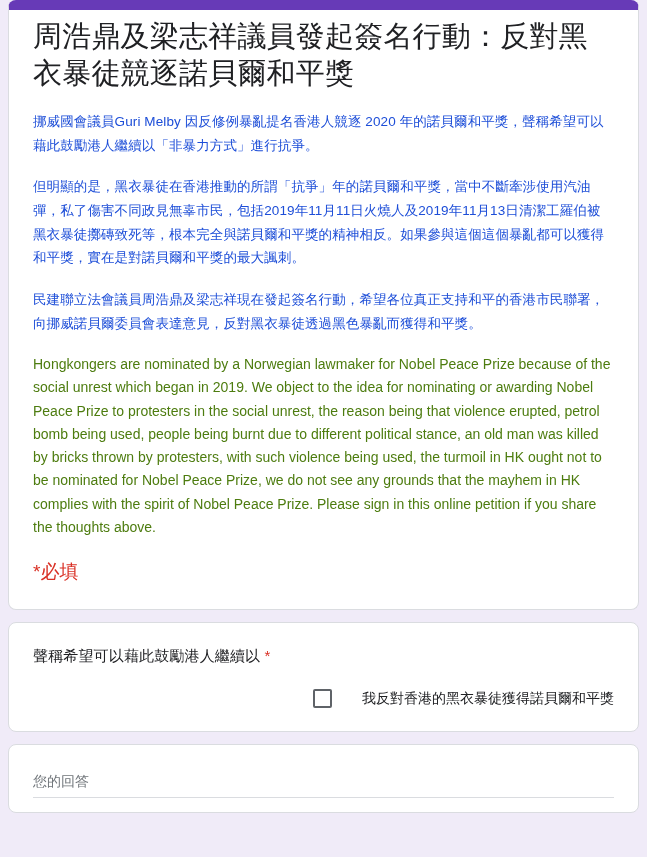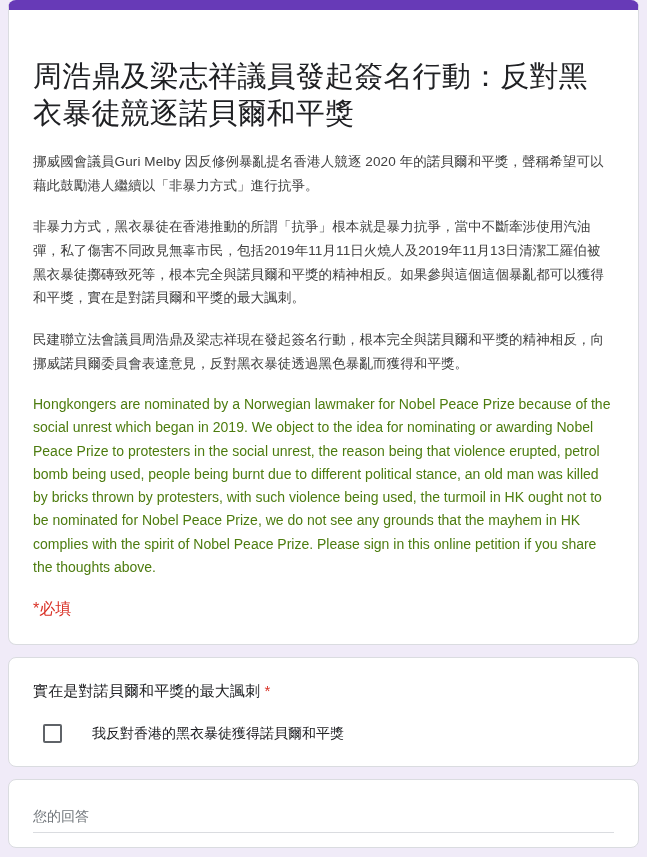--- a/index.html
+++ b/index.html
@@ -25,67 +25,67 @@
     padding: 22px 24px 22px 24px;
   }
   .card-header {
     padding-top: 0;
     border-top: 10px solid #673ab7;
     border-radius: 8px;
     overflow: hidden;
     padding: 0;
   }
   .card-header .inner {
-    padding: 2px 24px 24px 24px;
-    margin-top: 46px;
+    padding: 8px 24px 24px 24px;
   }
   .form-title {
     font-size: 29px;
     line-height: 1.28;
     font-weight: 400;
     color: #202124;
     margin: 0 0 18px 0;
     letter-spacing: 0.2px;
   }
   .para {
     font-size: 13.5px;
     line-height: 1.75;
-    color: #404040;
+    color: #1d4ed8;
     margin: 0 0 18px 0;
     letter-spacing: 0.1px;
   }
   .para-en {
     font-size: 14px;
     line-height: 1.66;
     color: #4d7c0f;
     margin: 0 0 20px 0;
   }
   .para-last {
     margin-bottom: 22px;
   }
   .required-note {
-    font-size: 16px;
+    font-size: 19px;
     color: #d93025;
     margin: 0;
   }
   .q-title {
     font-size: 15px;
     color: #202124;
     line-height: 1.5;
     margin: 0 0 18px 0;
     letter-spacing: 0.15px;
   }
   .q-title .star {
     color: #d93025;
   }
   .checkbox-row {
     display: flex;
     align-items: center;
     gap: 30px;
     padding: 2px 0 0 10px;
+    justify-content: flex-end;
   }
   .checkbox-box {
     width: 19px;
     height: 19px;
     min-width: 19px;
     border: 2px solid #5f6368;
     border-radius: 2px;
     background: #fff;
     display: inline-block;
   }
@@ -116,30 +116,30 @@
 </head>
 <body>
 
 <div class="page">
 
   <div class="card card-header">
     <div class="inner">
       <h1 class="form-title">周浩鼎及梁志祥議員發起簽名行動：反對黑衣暴徒競逐諾貝爾和平獎</h1>
 
       <p class="para">挪威國會議員Guri Melby 因反修例暴亂提名香港人競逐 2020 年的諾貝爾和平獎，聲稱希望可以藉此鼓勵港人繼續以「非暴力方式」進行抗爭。</p>
-      <p class="para">非暴力方式，黑衣暴徒在香港推動的所謂「抗爭」根本就是暴力抗爭，當中不斷牽涉使用汽油彈，私了傷害不同政見無辜市民，包括2019年11月11日火燒人及2019年11月13日清潔工羅伯被黑衣暴徒擲磚致死等，根本完全與諾貝爾和平獎的精神相反。如果參與這個這個暴亂都可以獲得和平獎，實在是對諾貝爾和平獎的最大諷刺。</p>
-      <p class="para">民建聯立法會議員周浩鼎及梁志祥現在發起簽名行動，根本完全與諾貝爾和平獎的精神相反，向挪威諾貝爾委員會表達意見，反對黑衣暴徒透過黑色暴亂而獲得和平獎。</p>
+      <p class="para">但明顯的是，黑衣暴徒在香港推動的所謂「抗爭」年的諾貝爾和平獎，當中不斷牽涉使用汽油彈，私了傷害不同政見無辜市民，包括2019年11月11日火燒人及2019年11月13日清潔工羅伯被黑衣暴徒擲磚致死等，根本完全與諾貝爾和平獎的精神相反。如果參與這個這個暴亂都可以獲得和平獎，實在是對諾貝爾和平獎的最大諷刺。</p>
+      <p class="para">民建聯立法會議員周浩鼎及梁志祥現在發起簽名行動，希望各位真正支持和平的香港市民聯署，向挪威諾貝爾委員會表達意見，反對黑衣暴徒透過黑色暴亂而獲得和平獎。</p>
       <p class="para-en">Hongkongers are nominated by a Norwegian lawmaker for Nobel Peace Prize because of the social unrest which began in 2019. We object to the idea for nominating or awarding Nobel Peace Prize to protesters in the social unrest, the reason being that violence erupted, petrol bomb being used, people being burnt due to different political stance, an old man was killed by bricks thrown by protesters, with such violence being used, the turmoil in HK ought not to be nominated for Nobel Peace Prize, we do not see any grounds that the mayhem in HK complies with the spirit of Nobel Peace Prize. Please sign in this online petition if you share the thoughts above.</p>
       <p class="required-note">*必填</p>
     </div>
   </div>
 
   <div class="card">
     <div class="q-title">
-      <span>實在是對諾貝爾和平獎的最大諷刺</span>
+      <span>聲稱希望可以藉此鼓勵港人繼續以</span>
       <span class="star">*</span>
     </div>
     <div class="checkbox-row">
       <span class="checkbox-box"></span>
       <span class="checkbox-label">我反對香港的黑衣暴徒獲得諾貝爾和平獎</span>
     </div>
   </div>
 
   <div class="card card-q-name">
     <input class="answer-input" type="text" placeholder="您的回答" style="">

